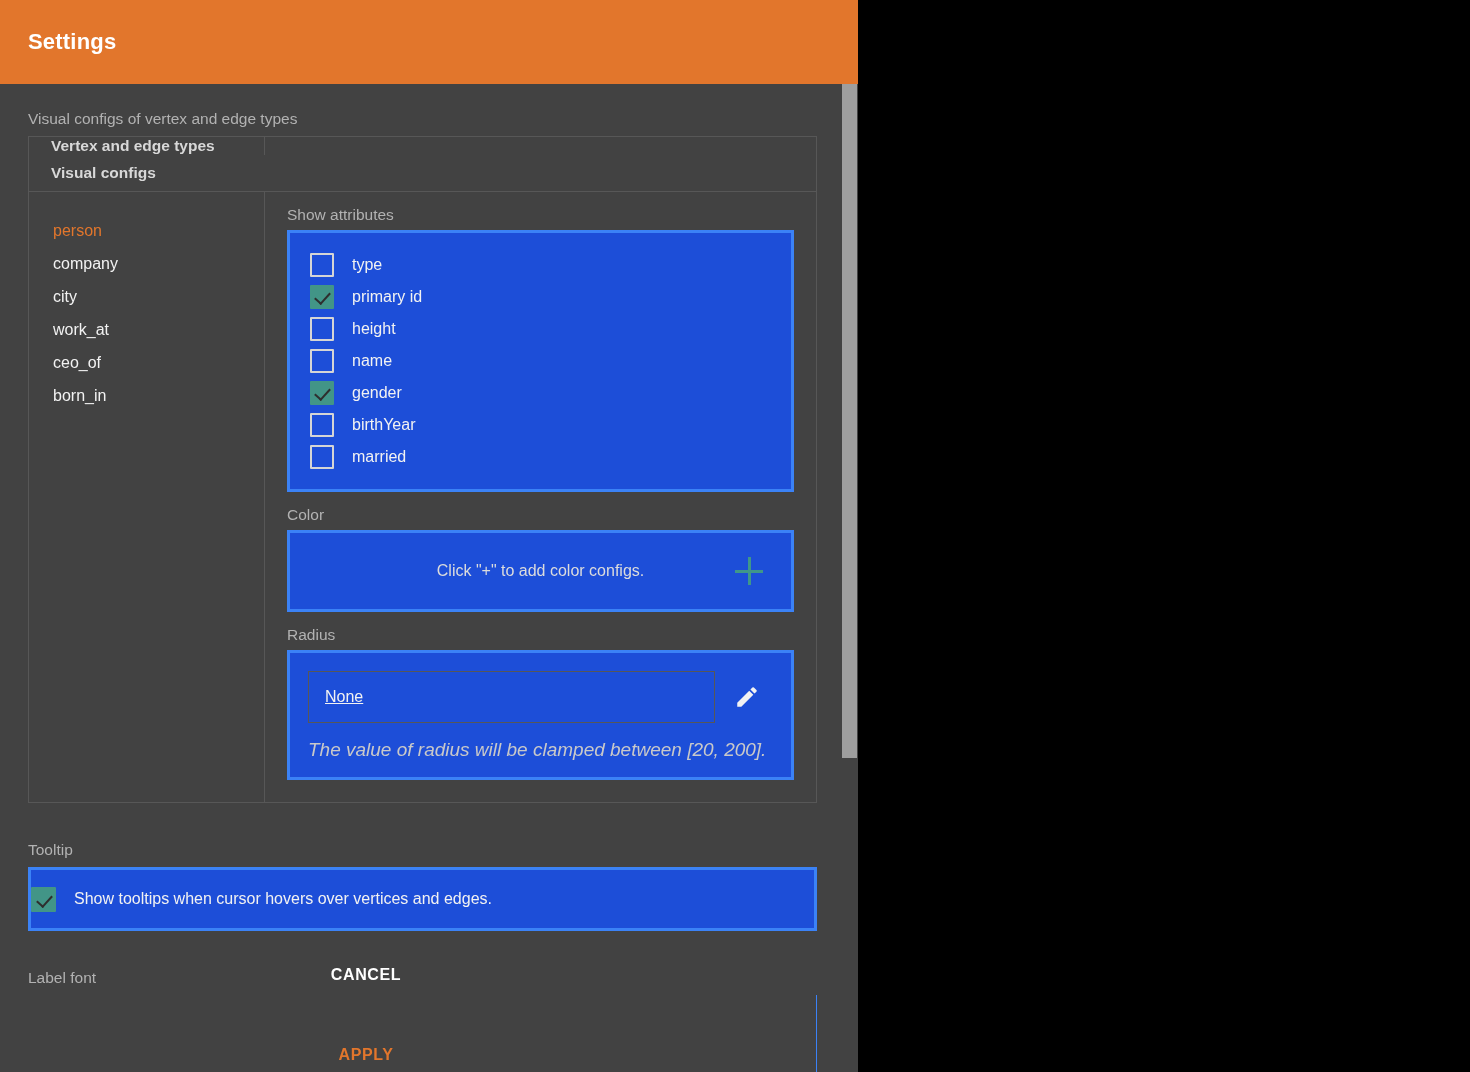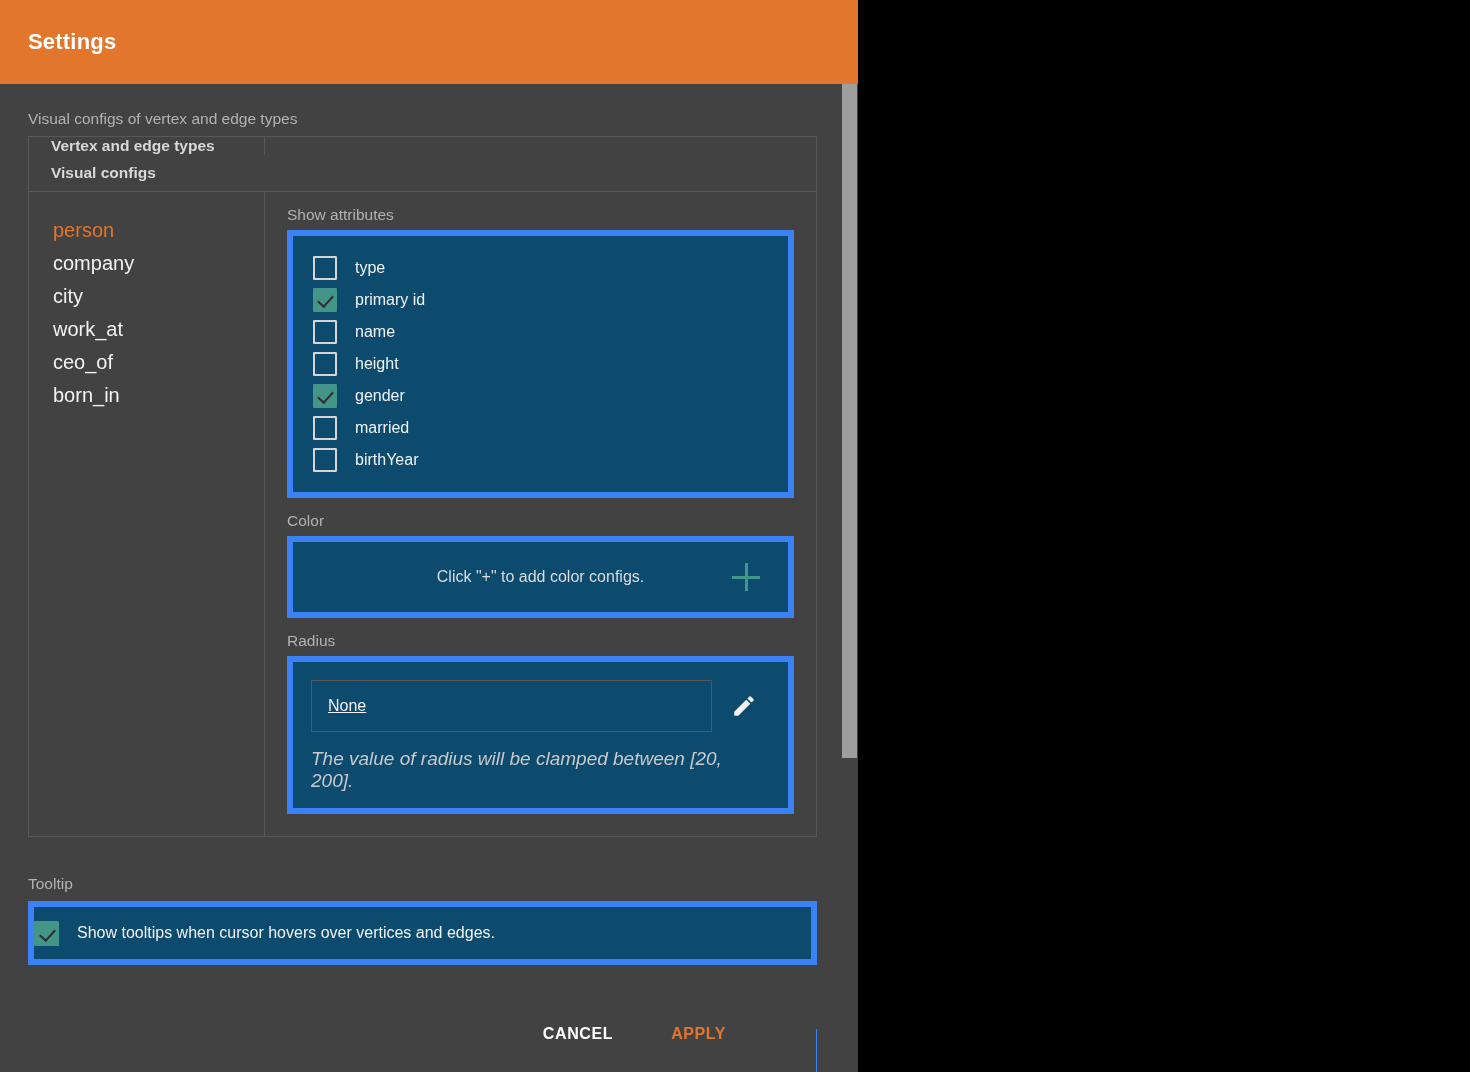--- a/index.html
+++ b/index.html
@@ -94,39 +94,39 @@
 
   .table-body { display: flex; min-height: 595px; }
 
   .types-col {
     width: 236px;
     border-right: 1px solid #575757;
     padding: 22px 0 0 24px;
   }
   .type-item {
     color: #f2f2f2;
-    font-size: 20px;
+    font-size: 16px;
     line-height: 33px;
     cursor: pointer;
     width: fit-content;
   }
   .type-item.selected { color: #e2762c; }
 
   .configs-col { flex: 1; padding: 0 22px 22px 22px; }
 
   .sub-label {
     color: #b2b2b2;
     font-size: 15.5px;
     padding: 14px 0 6px 0;
   }
 
   
   .box {
-    border: 6px solid #3b82f6;
-    background: #0c4a6e;
+    border: 3px solid #3b82f6;
+    background: #1d4ed8;
   }
   .attrs-box { padding: 16px 20px 16px 20px; }
 
   .checkrow {
     display: flex;
     align-items: center;
     height: 32px;
     cursor: pointer;
   }
   .cbx {
@@ -256,20 +256,21 @@
     left: 0;
     bottom: 0;
     width: 816px;
     height: 77px;
     background: #424242;
     display: flex;
     align-items: center;
     justify-content: flex-end;
     padding-right: 84px;
     gap: 46px;
+    flex-direction: column;
   }
   .btn {
     background: none;
     border: none;
     font-family: "Liberation Sans", sans-serif;
     font-size: 16px;
     font-weight: bold;
     letter-spacing: 0.6px;
     cursor: pointer;
     padding: 8px 6px;
@@ -317,37 +318,37 @@
                 <div class="checkrow">
                   <span class="cbx"></span>
                   <span class="cbx-label">type</span>
                 </div>
                 <div class="checkrow">
                   <span class="cbx checked"></span>
                   <span class="cbx-label">primary id</span>
                 </div>
                 <div class="checkrow">
                   <span class="cbx"></span>
+                  <span class="cbx-label">height</span>
+                </div>
+                <div class="checkrow">
+                  <span class="cbx"></span>
                   <span class="cbx-label">name</span>
-                </div>
-                <div class="checkrow">
-                  <span class="cbx"></span>
-                  <span class="cbx-label">height</span>
                 </div>
                 <div class="checkrow">
                   <span class="cbx checked"></span>
                   <span class="cbx-label">gender</span>
                 </div>
                 <div class="checkrow">
                   <span class="cbx"></span>
+                  <span class="cbx-label">birthYear</span>
+                </div>
+                <div class="checkrow">
+                  <span class="cbx"></span>
                   <span class="cbx-label">married</span>
-                </div>
-                <div class="checkrow">
-                  <span class="cbx"></span>
-                  <span class="cbx-label">birthYear</span>
                 </div>
               </div>
 
               <div class="sub-label">Color</div>
               <div class="box color-box">
                 <span class="color-hint">Click "+" to add color configs.</span>
                 <span class="plus-btn"></span>
               </div>
 
               <div class="sub-label">Radius</div>

